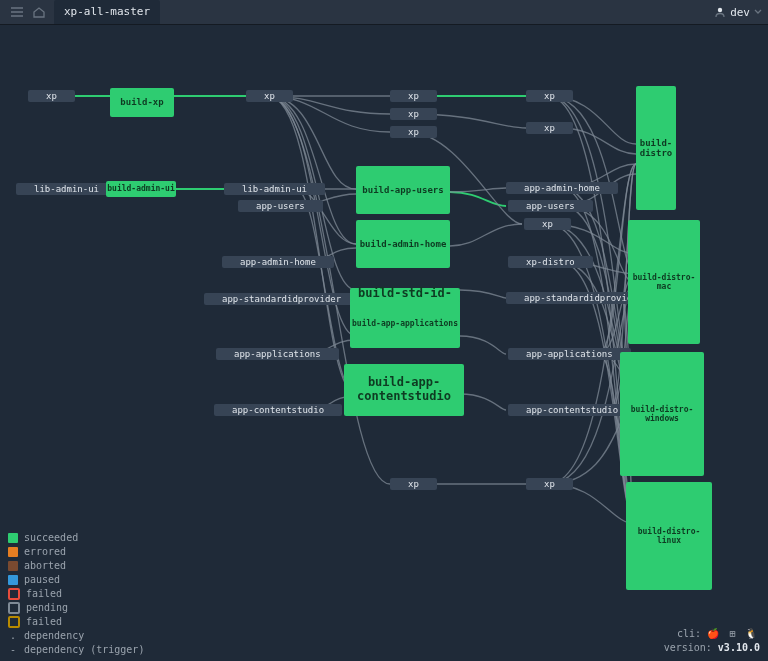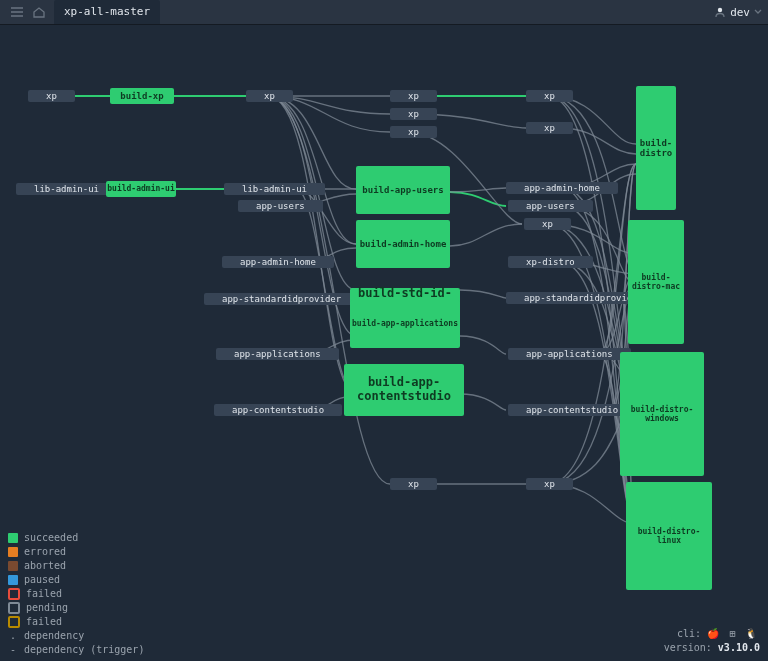--- a/index.html
+++ b/index.html
@@ -135,21 +135,21 @@
     <path d="M610 386 C626 386 626 140 636 140"></path>
     <path d="M610 386 C626 386 626 250 636 250"></path>
     <path d="M548 460 C616 460 616 140 636 140"></path>
     <path d="M548 460 C616 460 616 260 636 260"></path>
     <path d="M548 460 C616 460 616 380 636 380"></path>
   </svg>
 
   <span class="pill" style="left:28px;top:66px">xp</span>
   <span class="pill" style="left:16px;top:159px">lib-admin-ui</span>
 
-  <div class="node" style="left:110px;top:64px;width:64px;height:16px;font-size:9px">build-xp</div>
+  <div class="node" style="left:110px;top:64px;width:64px;height:29px;font-size:9px">build-xp</div>
   <div class="node" style="left:106px;top:157px;width:70px;height:16px;font-size:8px">build-admin-ui</div>
 
   <span class="pill" style="left:246px;top:66px">xp</span>
   <span class="pill" style="left:224px;top:159px">lib-admin-ui</span>
   <span class="pill" style="left:238px;top:176px">app-users</span>
   <span class="pill" style="left:222px;top:232px">app-admin-home</span>
   <span class="pill" style="left:204px;top:269px">app-standardidprovider</span>
   <span class="pill" style="left:216px;top:324px">app-applications</span>
   <span class="pill" style="left:214px;top:380px">app-contentstudio</span>
 
@@ -169,21 +169,21 @@
   <span class="pill" style="left:506px;top:158px">app-admin-home</span>
   <span class="pill" style="left:508px;top:176px">app-users</span>
   <span class="pill" style="left:524px;top:194px">xp</span>
   <span class="pill" style="left:508px;top:232px">xp-distro</span>
   <span class="pill" style="left:506px;top:268px">app-standardidprovider</span>
   <span class="pill" style="left:508px;top:324px">app-applications</span>
   <span class="pill" style="left:508px;top:380px">app-contentstudio</span>
   <span class="pill" style="left:526px;top:454px">xp</span>
 
   <div class="node" style="left:636px;top:62px;width:40px;height:124px">build-distro</div>
-  <div class="node" style="left:628px;top:196px;width:56px;height:124px;font-size:8px">build-distro-mac</div>
+  <div class="node" style="left:628px;top:196px;width:72px;height:124px;font-size:8px">build-distro-mac</div>
   <div class="node" style="left:620px;top:328px;width:84px;height:124px;font-size:8px">build-distro-windows</div>
   <div class="node" style="left:626px;top:458px;width:86px;height:108px;font-size:8px">build-distro-linux</div>
 </div>
 
 <div class="legend">
   <div class="lg">
       <span class="sw succeeded"></span>
       <span>succeeded</span>
     </div>
   <div class="lg">

